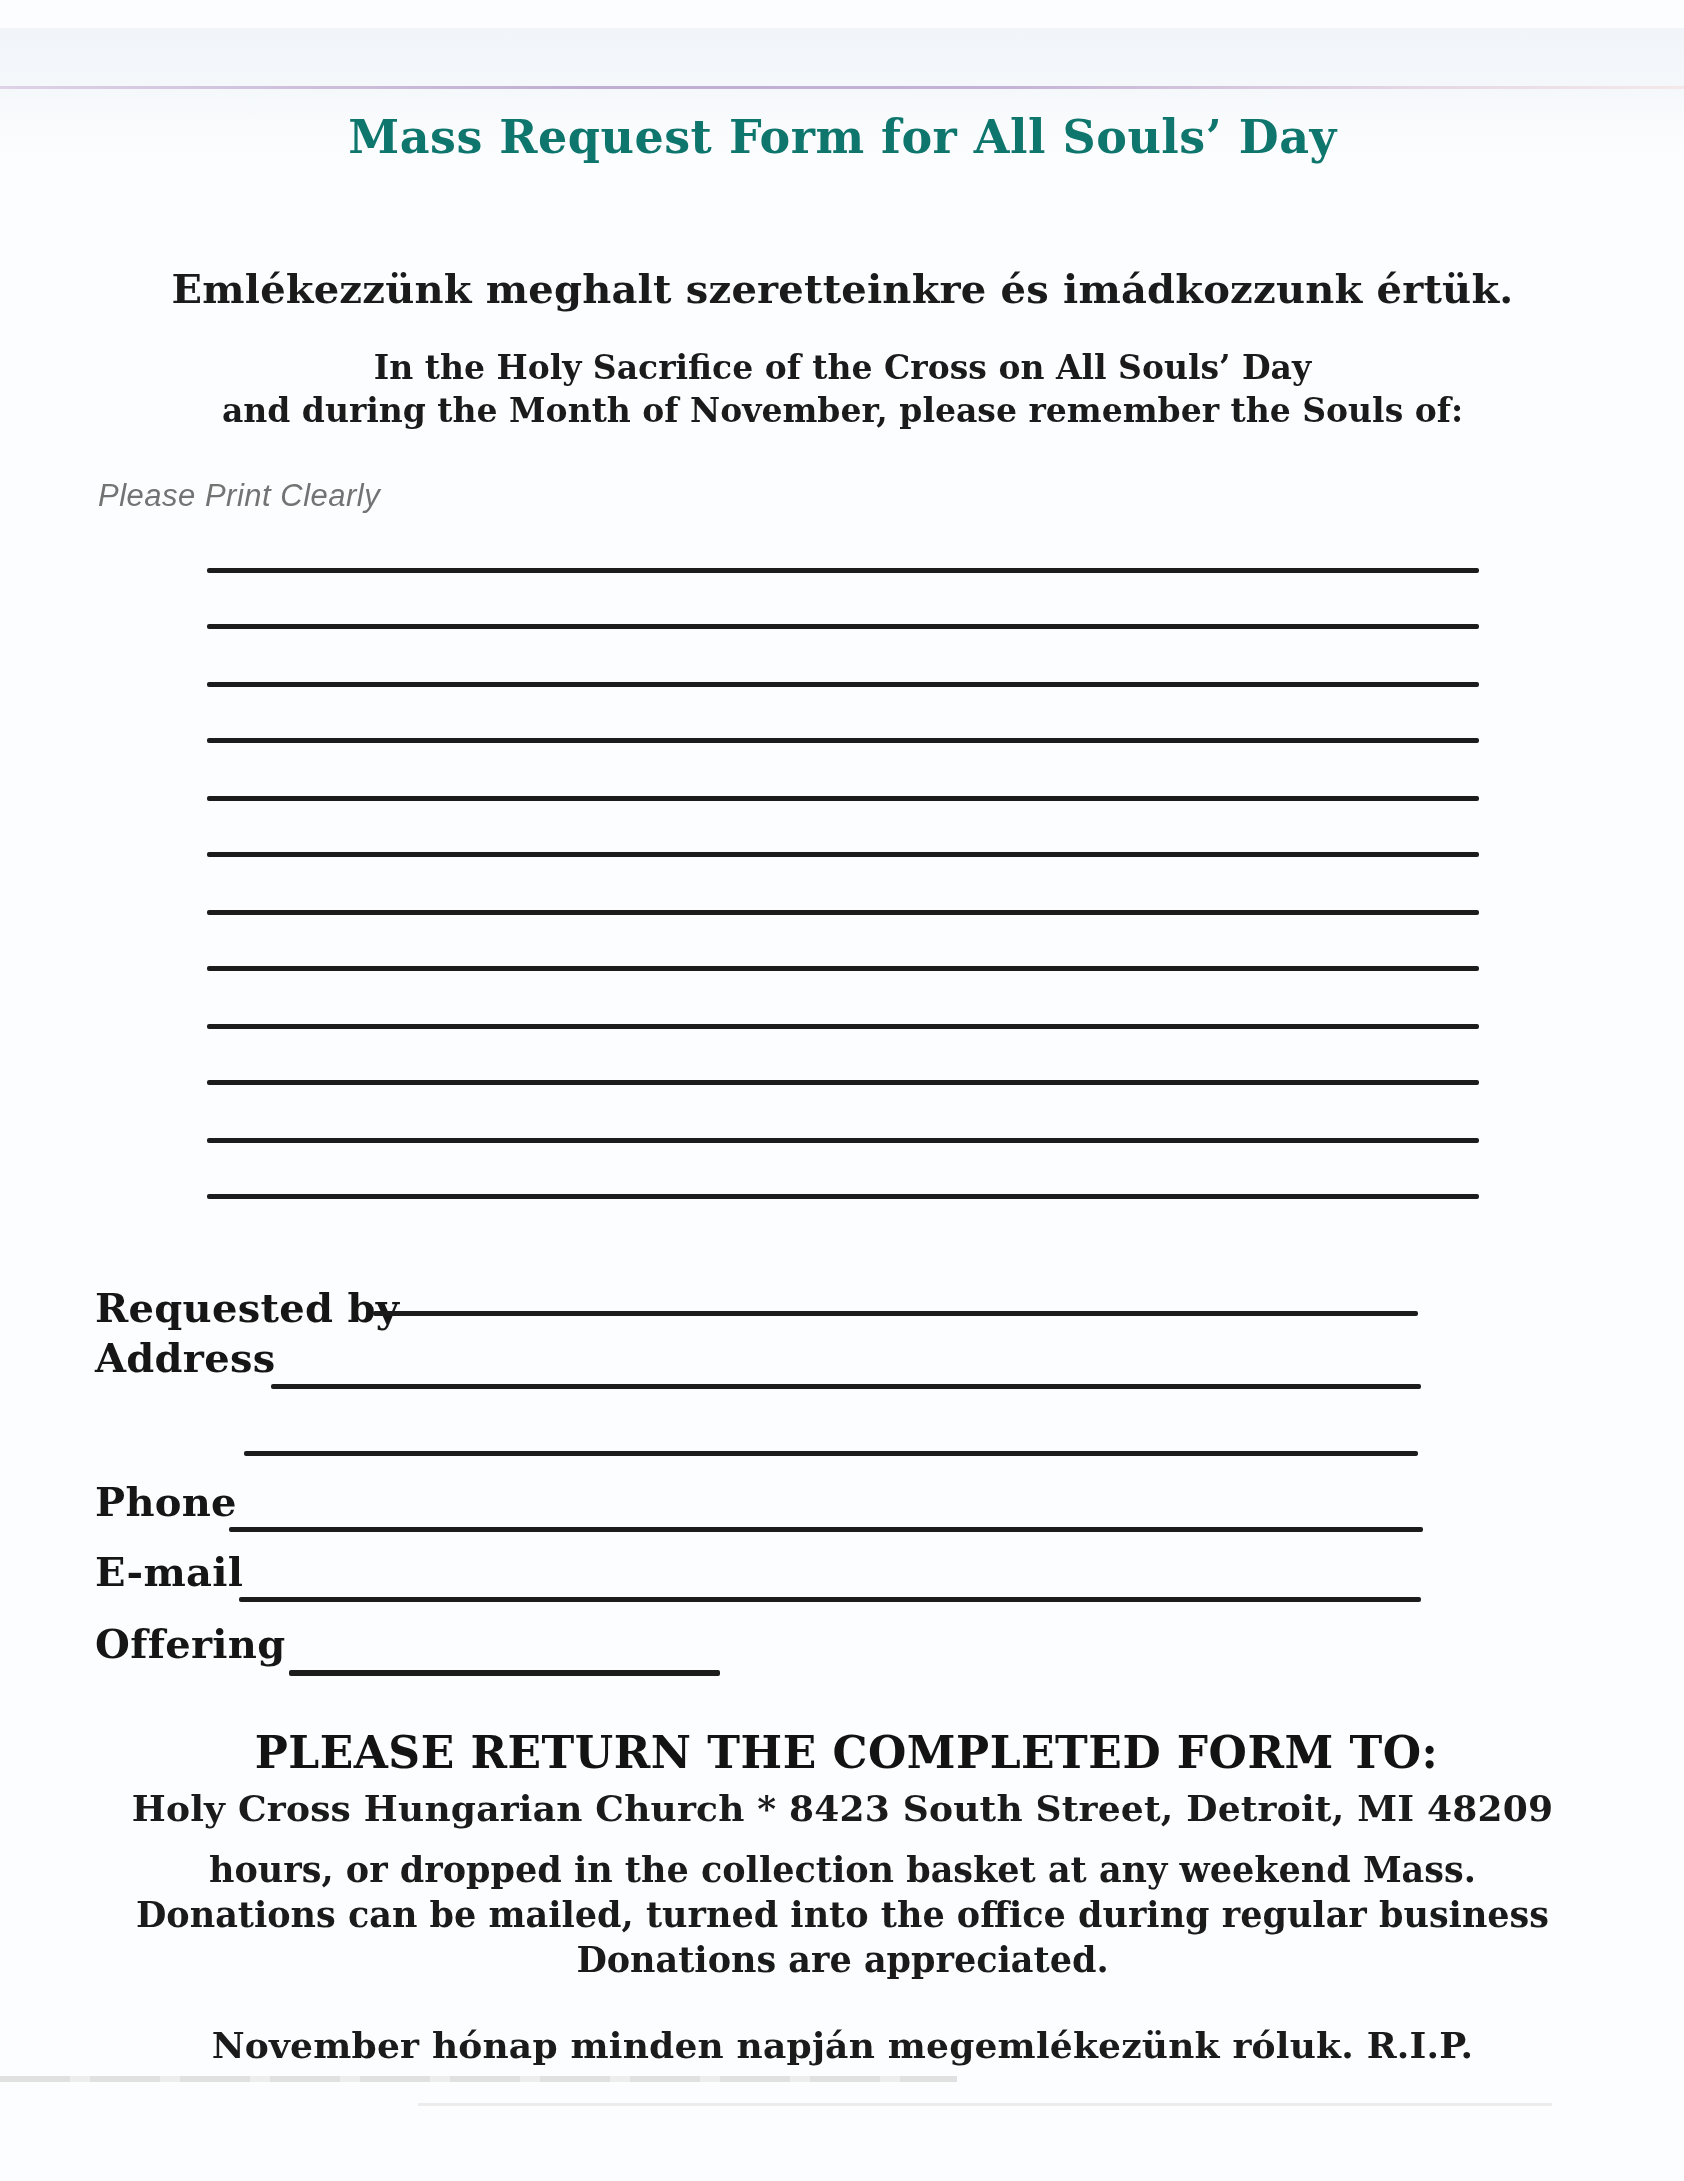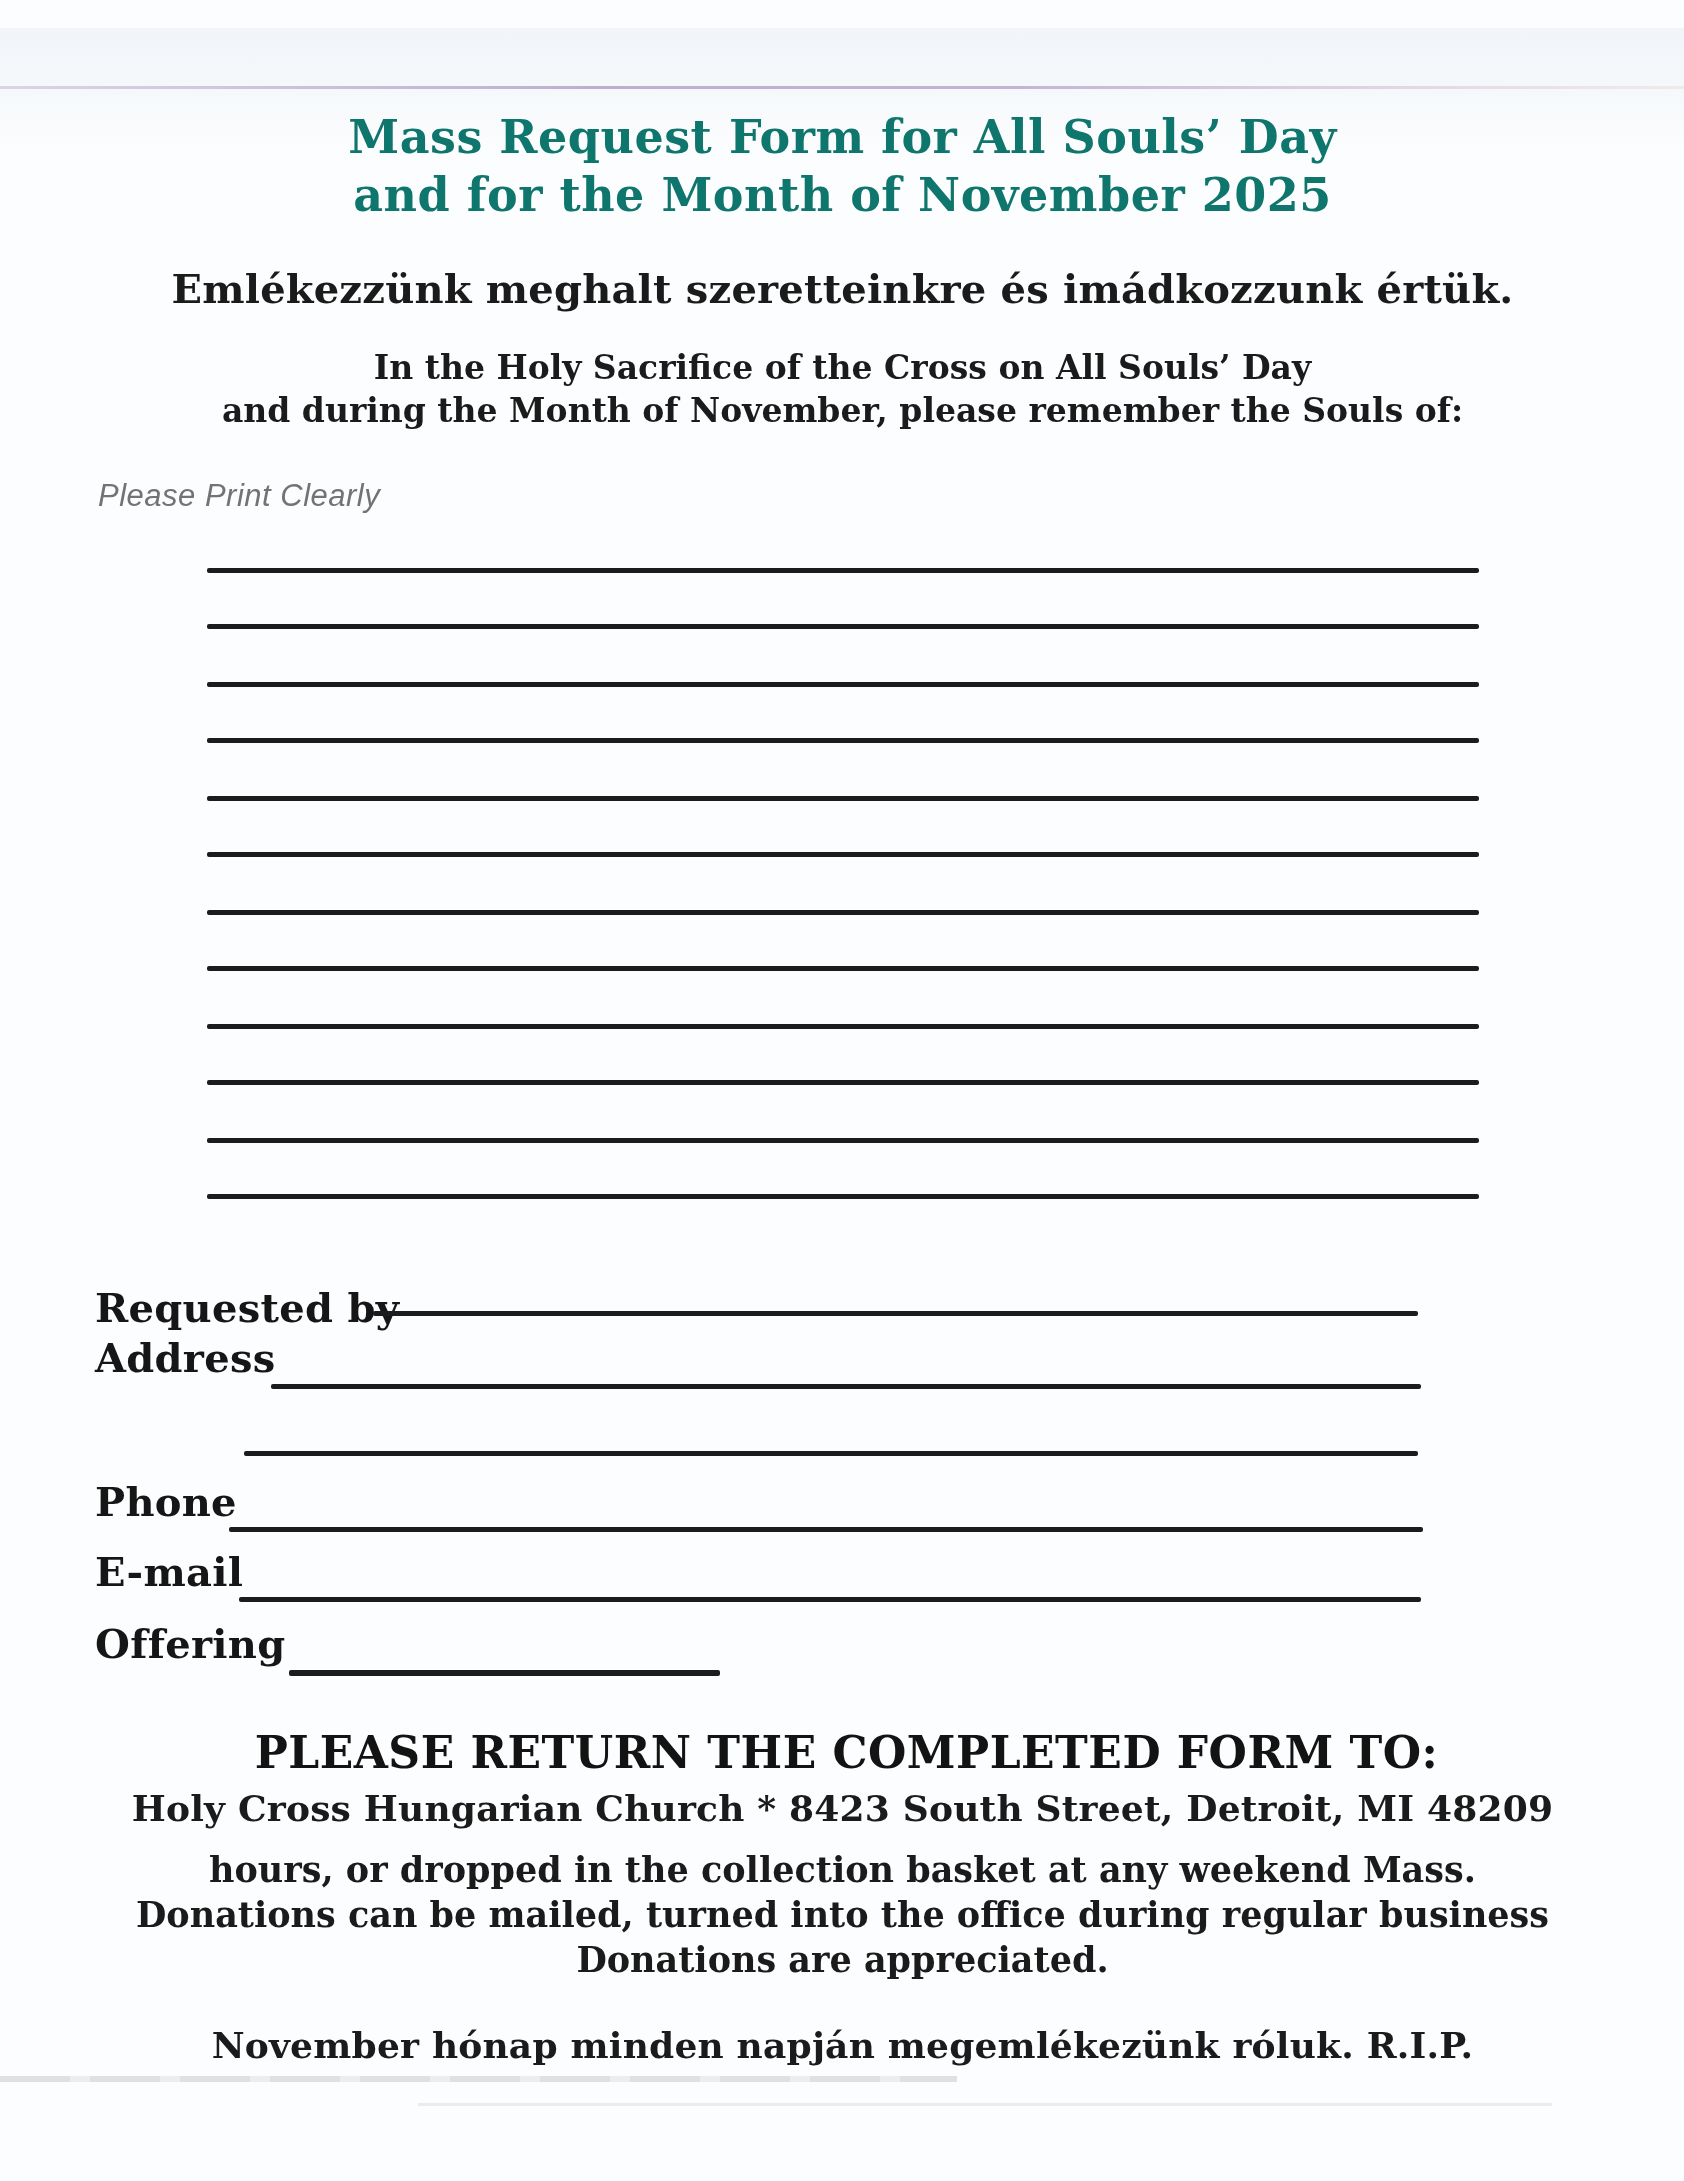--- a/index.html
+++ b/index.html
@@ -97,21 +97,20 @@
 </head>
 <body>
 
 <div class="page">
 
   <div class="scan-top-band"></div>
   <div class="scan-divider"></div>
 
   <div class="title">
     <div>Mass Request Form for All Souls’ Day</div>
-    <div>and for the Month of November 2025</div>
   </div>
 
   <div class="subtitle-hu">Emlékezzünk meghalt szeretteinkre és imádkozzunk értük.</div>
 
   <div class="intro">
     <div>In the Holy Sacrifice of the Cross on All Souls’ Day</div>
     <div>and during the Month of November, please remember the Souls of:</div>
   </div>
 
   <div class="print-hint">Please Print Clearly</div>

